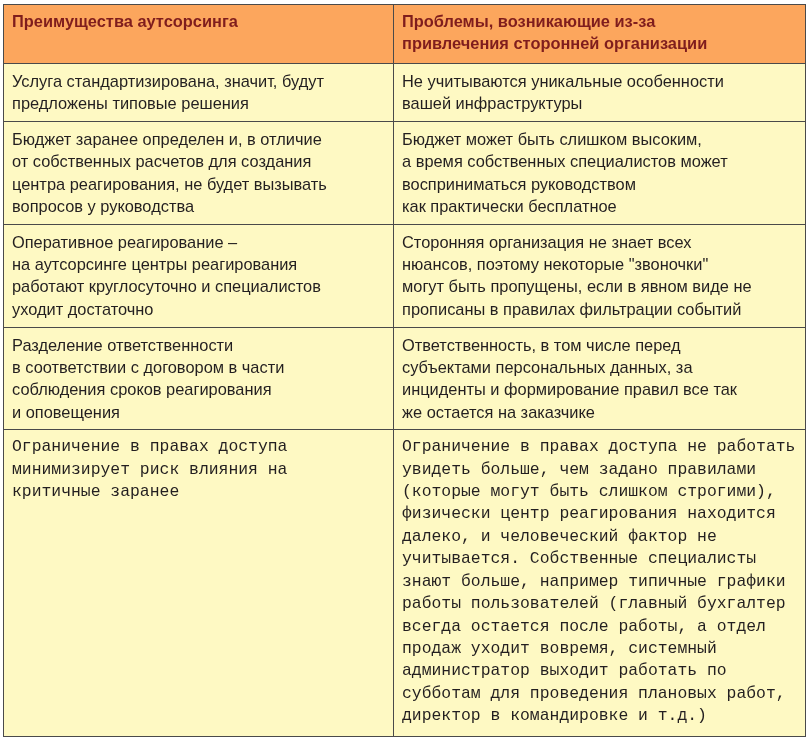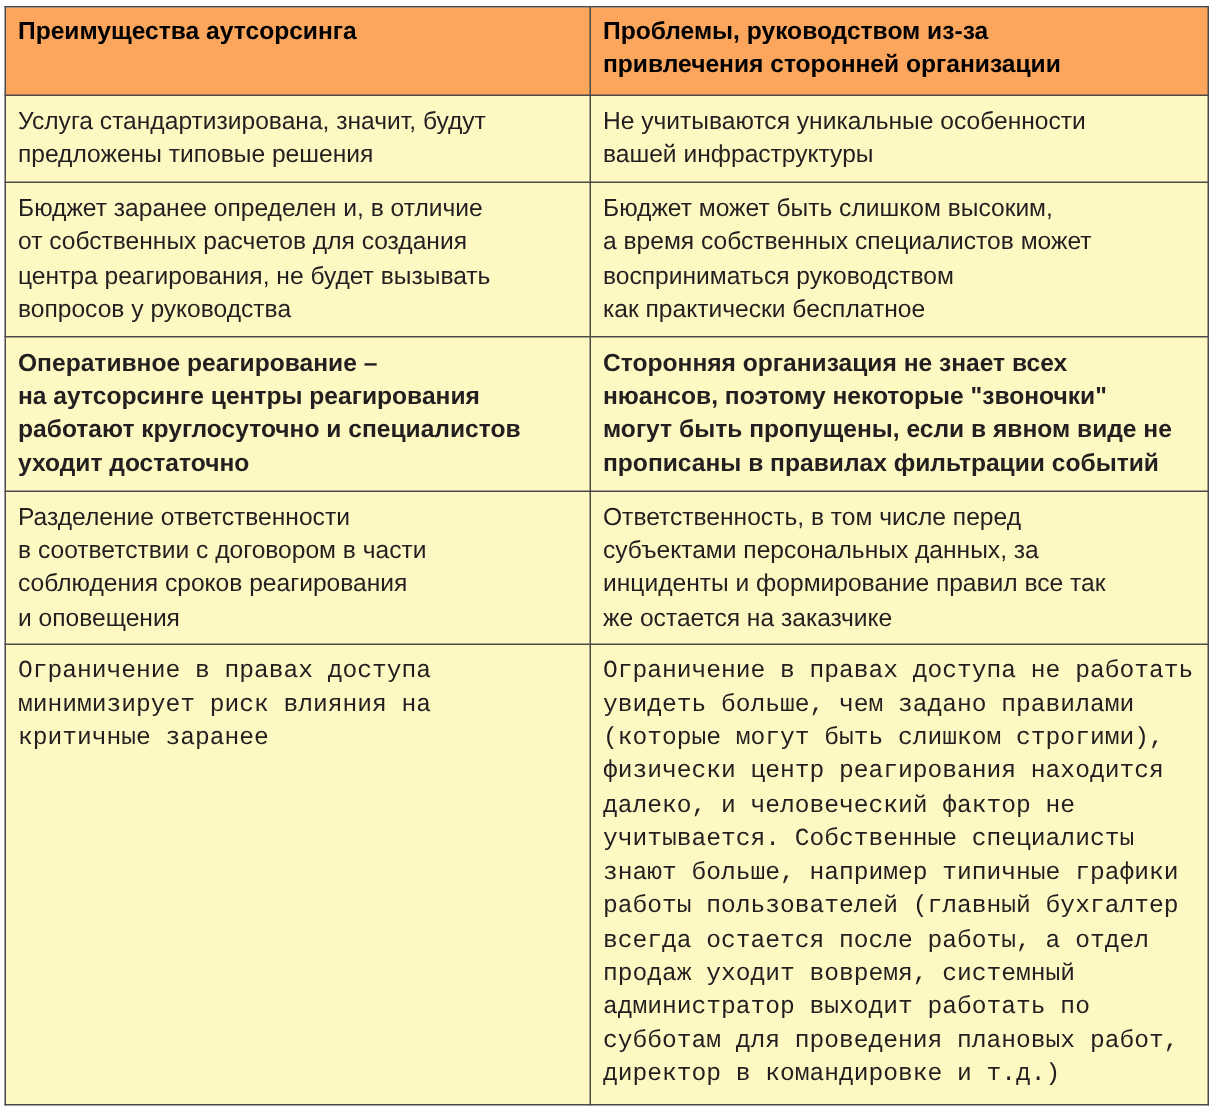--- a/index.html
+++ b/index.html
@@ -19,49 +19,49 @@
   col.c1 { width: 390px; }
   col.c2 { width: 412px; }
   th, td {
     border: 1.3px solid #4a4a4a;
     vertical-align: top;
     text-align: left;
     padding: 6px 8px 6px 8px;
   }
   th {
     background: #fca65d;
-    color: #000000;
+    color: #7f1d1d;
     font-weight: bold;
     height: 47px;
     padding-top: 5px;
   }
   td { background: #fef9c3; }
   tr.r1 td { height: 45px; }
   tr.r2 td { height: 89px; }
-  tr.r3 td { height: 90px; font-weight: bold; }
+  tr.r3 td { height: 90px; }
   tr.r4 td { height: 89px; }
   tr.r5 td { height: 294px; font-family: Liberation Mono, monospace; }
   .line { display: block; white-space: nowrap; }
 </style>
 </head>
 <body>
 
 <div class="table-wrap">
   <table>
     <colgroup>
         <col class="c1">
         <col class="c2">
       </colgroup>
     <thead>
       <tr>
         <th>
           <span class="line">Преимущества аутсорсинга</span>
         </th>
         <th>
-          <span class="line">Проблемы, руководством из-за</span>
+          <span class="line">Проблемы, возникающие из-за</span>
           <span class="line">привлечения сторонней организации</span>
         </th>
       </tr>
     </thead>
     <tbody>
       <tr class="r1">
         <td>
           <span class="line">Услуга стандартизирована, значит, будут</span>
           <span class="line">предложены типовые решения</span>
         </td>

